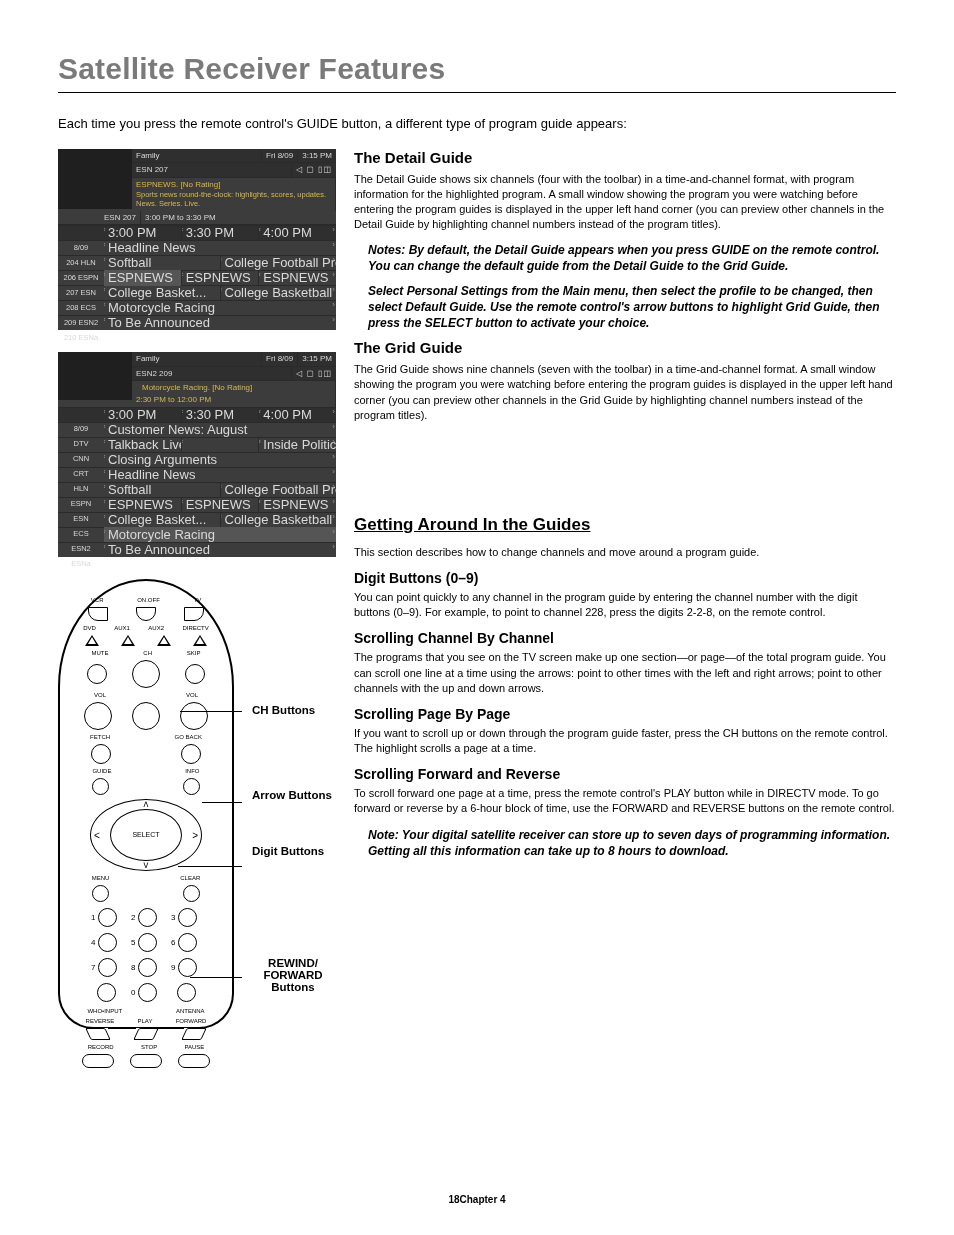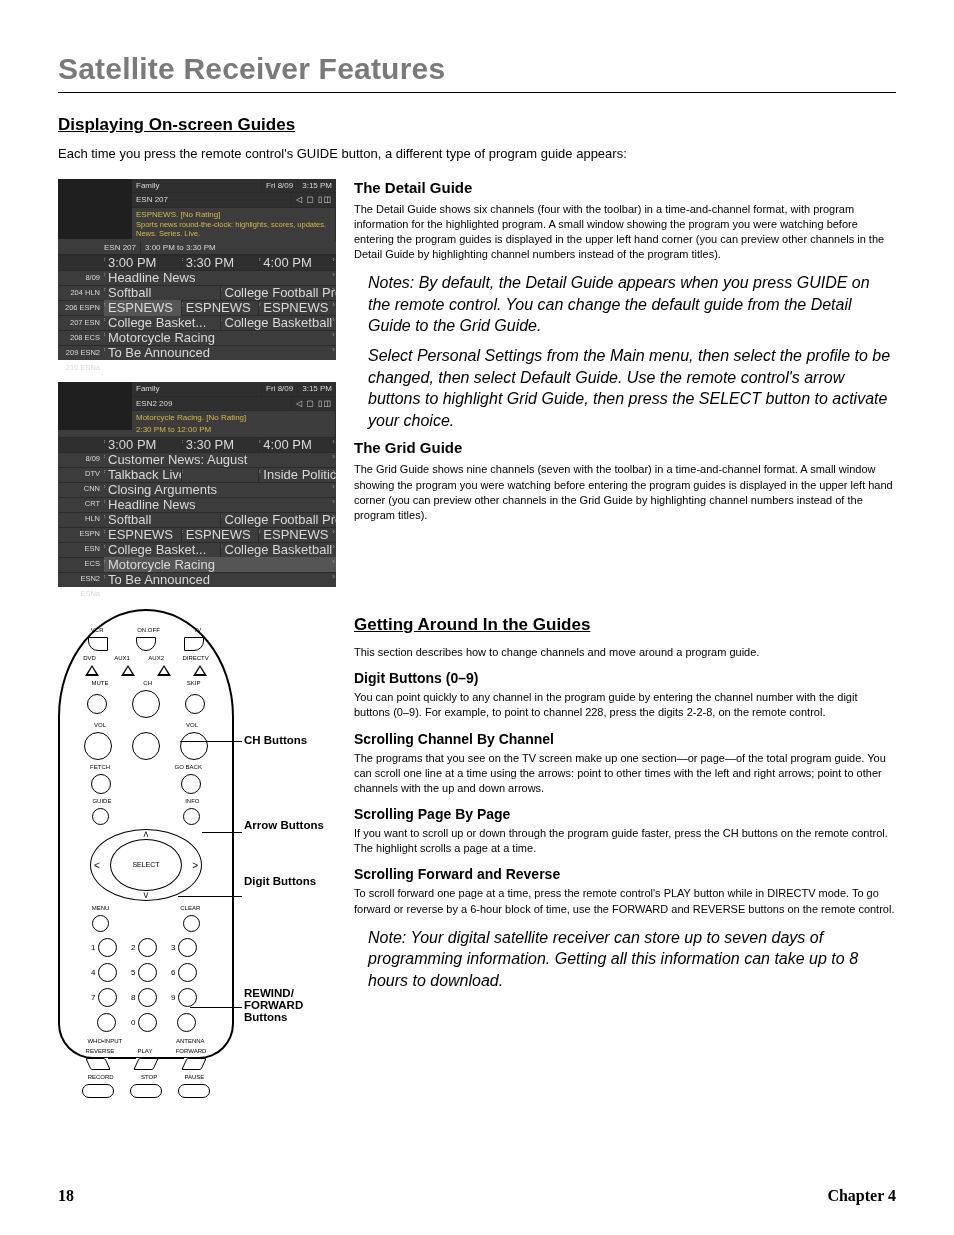--- a/index.html
+++ b/index.html
@@ -36,25 +36,26 @@
     margin: 0 0 16px 0;
     line-height: 1.35;
   }
   .cols { display: flex; gap: 18px; }
   .leftcol { width: 278px; flex-shrink: 0; }
   .rightcol { flex: 1; }
   .h2 { font-size: 15px; font-weight: 700; margin: 0 0 6px 0; }
   .h3 { font-size: 14px; font-weight: 700; margin: 8px 0 4px 0; }
   .body { font-size: 11px; line-height: 1.38; margin: 0 0 10px 0; }
   .note {
-    font-size: 16px;
+    font-size: 12px;
     font-style: italic;
     line-height: 1.35;
     margin: 0 0 8px 0;
     padding-left: 14px;
+    font-weight: bold;
   }
 
   
   .screenshot {
     background: #3c3c3c;
     color: #d9d9d9;
     font-size: 8px;
     line-height: 1.2;
     margin-bottom: 22px;
     border: none;
@@ -69,21 +70,21 @@
   .ss-cell {
     padding: 2px 4px;
     border-right: 1px solid #2a2a2a;
     white-space: nowrap;
     overflow: hidden;
     text-overflow: clip;
   }
   .ss-cell.last { border-right: none; }
   .ss-head { background: #2f2f2f; }
   .ss-hl { color: #d6b84a; }
-  .ss-chan { width: 38px; text-align: right; margin-top: 28px; }
+  .ss-chan { width: 38px; text-align: center; margin-top: 28px; }
   .ss-prog { flex: 1; display: flex; }
   .ss-prog .ss-cell { flex: 1; }
   .ss-gridrow { display: flex; border-top: 1px solid #2a2a2a; height: 14px; align-items: center; }
   .ss-gridrow .ss-chan { width: 38px; padding: 0 4px; font-size: 7.5px; }
   .ss-gridrow .ss-prog .ss-cell { font-size: 13px; padding: 0 4px; position: relative; }
   .ss-gridrow .ss-prog .ss-cell::before {
     content: "‹"; position: absolute; left: -1px; top: 0; color: #999; font-size: 8px;
   }
   .ss-gridrow .ss-prog .ss-cell.last::after {
     content: "›"; position: absolute; right: 1px; top: 0; color: #999; font-size: 8px;
@@ -98,21 +99,21 @@
     border: 2px solid #000;
     border-radius: 90px 90px 36px 36px / 110px 110px 36px 36px;
     position: relative;
     box-sizing: border-box;
     padding: 12px 14px 14px;
     font-size: 7.5px;
     text-align: center;
     background:#fff;
   }
   .rlabels { width: 94px; position: relative; font-size: 11.5px; font-weight: 700; }
-  .rlabels > div { position: absolute; left: 4px; }
+  .rlabels > div { position: absolute; left: 12px; text-align: center; }
   .rlabels .l1 { top: 125px; }
   .rlabels .l2 { top: 210px; }
   .rlabels .l3 { top: 266px; }
   .rlabels .l4 { top: 378px; }
   .rlead {
     position:absolute; height:1px; background:#000;
   }
   .rrow { display:flex; justify-content:space-around; align-items:center; margin:4px 0; }
   .rsmall { font-size:6px; }
   .rbtn { border:1.5px solid #000; background:#fff; display:inline-block; }
@@ -135,34 +136,32 @@
   .dpad .ringin{ position:absolute; inset:10px 20px; border:1.5px solid #000; border-radius:50%/50%; display:flex;align-items:center;justify-content:center; font-size:7px; }
   .dpad .chev { position:absolute; font-size:10px; }
   .dpad .up{top:0;left:50%;transform:translateX(-50%);} .dpad .dn{bottom:0;left:50%;transform:translateX(-50%);}
   .dpad .lf{left:4px;top:50%;transform:translateY(-50%);} .dpad .rt{right:4px;top:50%;transform:translateY(-50%);}
   .digits { display:grid; grid-template-columns:repeat(3,1fr); gap:6px 10px; width:110px; margin:6px auto; }
   .digits .d { display:flex; align-items:center; gap:3px; font-size:8px; }
   .digits .d .rbtn.circ { width:17px;height:17px; }
 
   .footer {
     position: absolute; bottom: 30px; left: 58px; right: 58px;
-    display: flex; justify-content: space-between;
-    font-size: 16px; font-weight: 700;
+    display: flex; justify-content: center;
+    font-size: 10px; font-weight: 700;
     border-top: none;
-    font-family: Liberation Serif, serif;
   }
 </style>
 </head>
 <body>
 
 <div class="page">
   <h1 class="page-title">Satellite Receiver Features</h1>
   <div class="rule"></div>
 
-  <h2 class="h1">Displaying On-screen Guides</h2>
   <p class="intro">Each time you press the remote control's GUIDE button, a different type of program guide appears:</p>
 
   <div class="cols">
     <div class="leftcol">
 
       <div class="screenshot">
         <div class="ss-top">
           <div class="ss-preview"></div>
           <div class="ss-meta">
             <div class="ss-row ss-head">
@@ -240,21 +239,21 @@
           <div class="ss-meta">
             <div class="ss-row ss-head">
               <div class="ss-cell" style="flex:1">Family</div>
               <div class="ss-cell">Fri 8/09</div>
               <div class="ss-cell last">3:15 PM</div>
             </div>
             <div class="ss-row ss-head">
               <div class="ss-cell" style="flex:1">ESN2   209</div>
               <div class="ss-cell last ss-icons">◁ ▢ ▯◫</div>
             </div>
-            <div class="ss-cell ss-hl" style="padding:2px 4px">Motorcycle Racing. [No Rating]</div>
+            <div class="ss-cell ss-hl" style="padding:2px 10px">Motorcycle Racing. [No Rating]</div>
             <div class="ss-cell ss-hl" style="padding:0 4px 2px">2:30 PM to 12:00 PM</div>
           </div>
         </div>
         <div class="ss-gridrow ss-head">
           <div class="ss-chan">8/09</div>
           <div class="ss-prog">
             <div class="ss-cell">3:00 PM</div>
             <div class="ss-cell">3:30 PM</div>
             <div class="ss-cell last">4:00 PM</div>
           </div>

